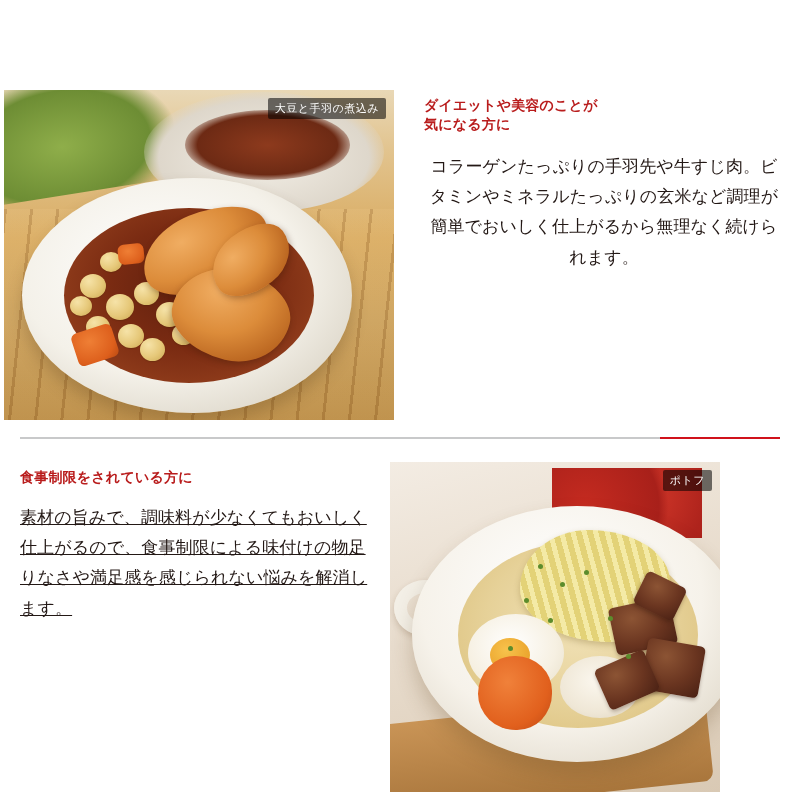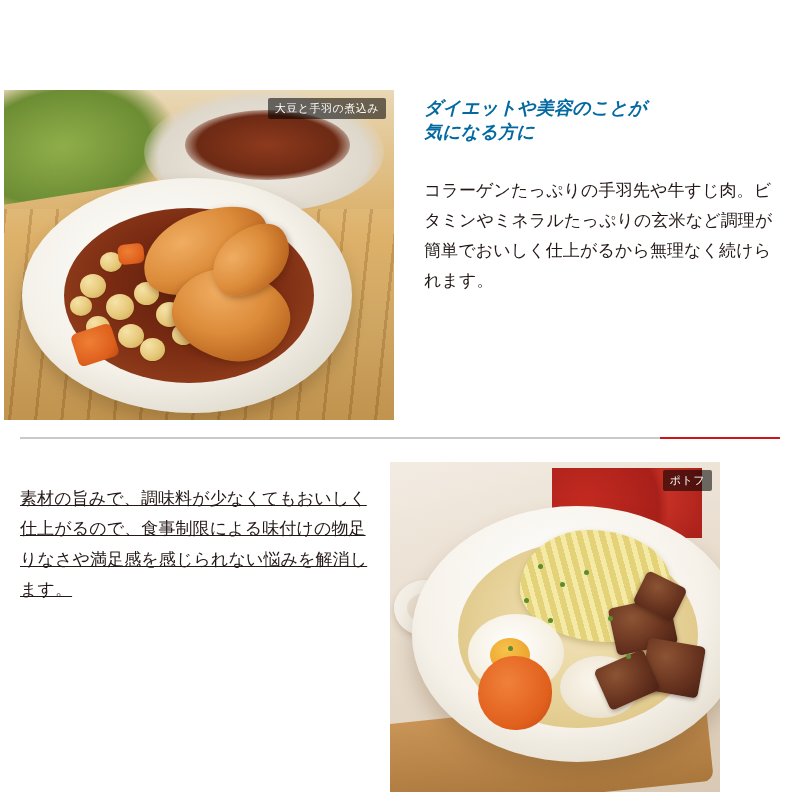--- a/index.html
+++ b/index.html
@@ -83,41 +83,40 @@
     height: 330px;
   }
   #photo-2 {
     left: 390px;
     top: 462px;
     width: 330px;
     height: 330px;
   }
 
   .sec-title {
-    font-size: 18px;
+    font-size: 14px;
     font-weight: bold;
     line-height: 1.35;
     letter-spacing: 0.2px;
-    color: #0369a1;
-    font-style: italic;
+    color: #b91c1c;
   }
   .sec-body {
     font-size: 17px;
     line-height: 1.78;
     letter-spacing: 0.1px;
     color: #231815;
   }
 
   #text-1 {
     position: absolute;
     left: 424px;
     top: 96px;
     width: 360px;
   }
-  #text-1 .sec-body { margin-top: 31px; }
+  #text-1 .sec-body { margin-top: 18px; text-align: center; }
 
   #text-2 {
     position: absolute;
     left: 20px;
     top: 468px;
     width: 350px;
   }
   #text-2 .sec-body { margin-top: 16px; text-decoration: underline; }
 
   
@@ -302,20 +301,21 @@
       <span>気になる方に</span>
     </div>
     <p class="sec-body">コラーゲンたっぷりの手羽先や牛すじ肉。ビタミンやミネラルたっぷりの玄米など調理が簡単でおいしく仕上がるから無理なく続けられます。</p>
   </div>
 
   <div class="divider">
     <div class="red-cap"></div>
   </div>
 
   <div id="text-2">
+    <div class="sec-title">食事制限をされている方に</div>
     <p class="sec-body">素材の旨みで、調味料が少なくてもおいしく仕上がるので、食事制限による味付けの物足りなさや満足感を感じられない悩みを解消します。</p>
   </div>
 
   <div class="photo" id="photo-2">
     <div class="p2-bg"></div>
     <div class="p2-tomatoes"></div>
     <div class="p2-board"></div>
 
     <div class="p2-handle left"></div>
     <div class="p2-handle right"></div>

